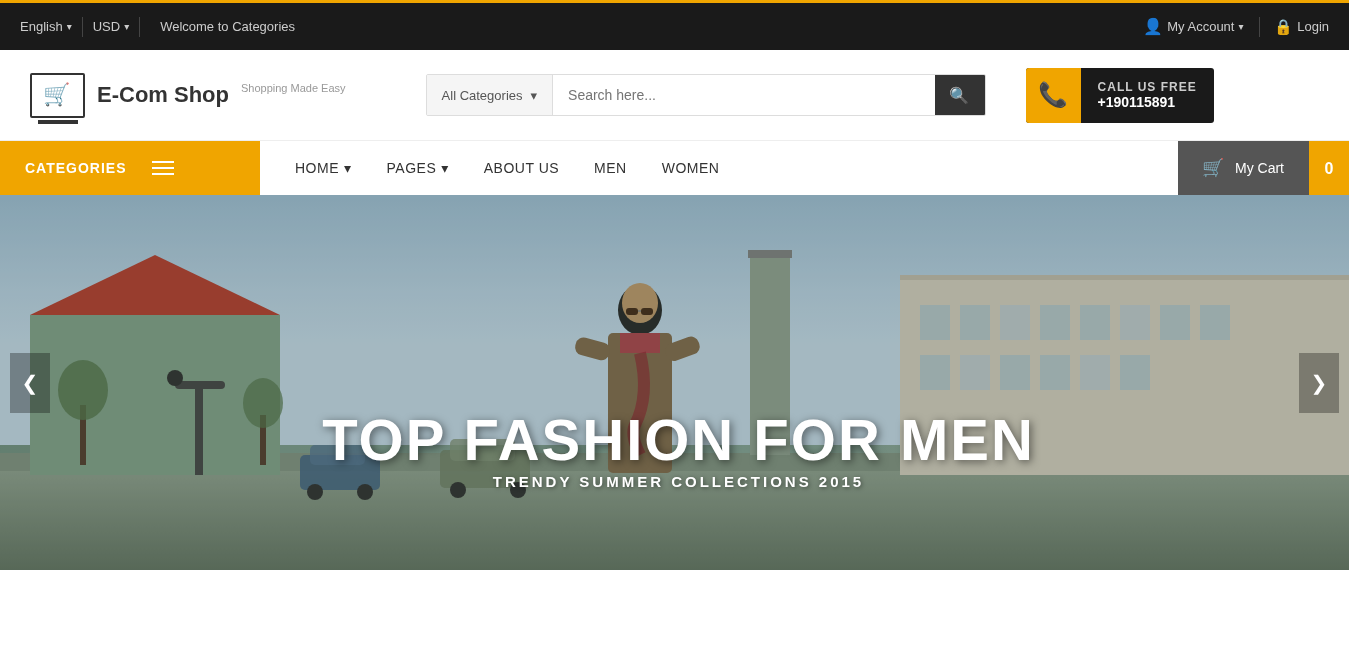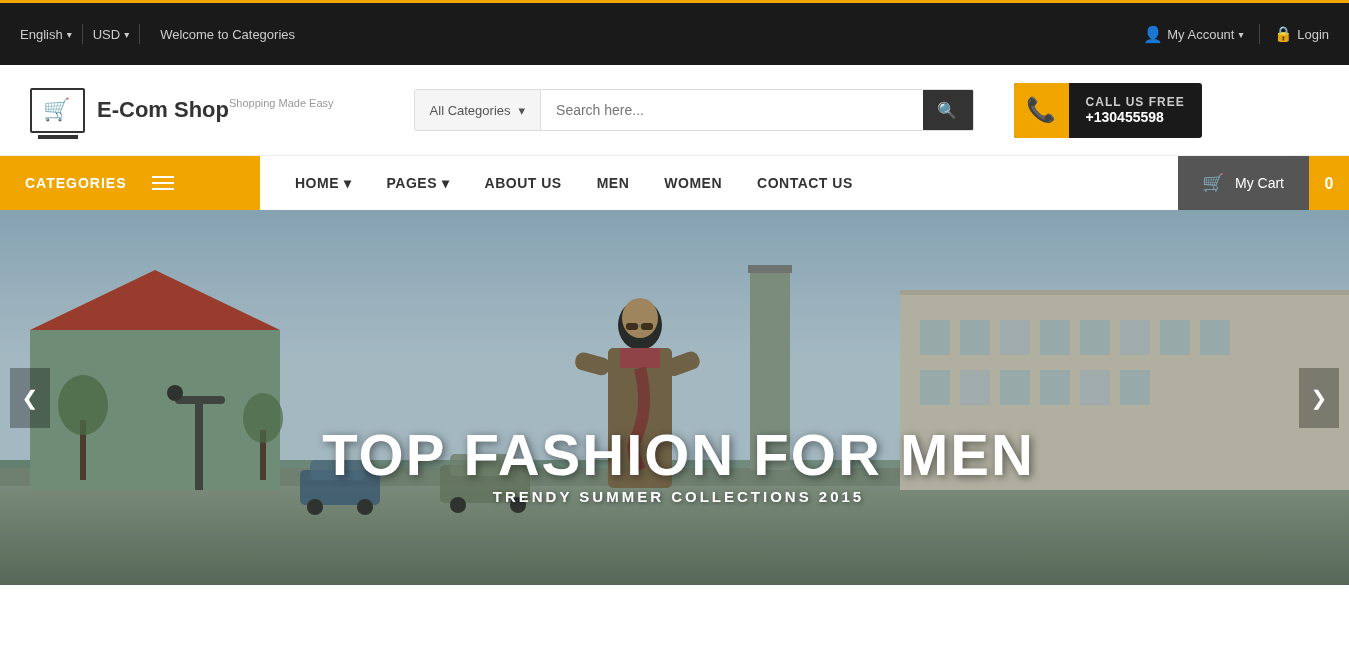--- a/index.html
+++ b/index.html
@@ -2,21 +2,21 @@
 <html><head>
   <meta charset="utf-8">
   <style>
     * { margin: 0; padding: 0; box-sizing: border-box; }
     body { font-family: Arial, sans-serif; width: 1349px; overflow-x: hidden; }
 
     
     .top-bar {
       background: #1a1a1a;
       color: #ccc;
-      height: 65px;
+      height: 50px;
       display: flex;
       align-items: center;
       padding: 0 20px;
       font-size: 13px;
       border-top: 3px solid #f0a500;
     }
     .top-bar-left { display: flex; align-items: center; gap: 0; }
     .top-bar-divider { width: 1px; background: #444; height: 20px; margin: 0 10px; }
     .top-bar-welcome { margin-left: 10px; }
     .top-bar-right { margin-left: auto; display: flex; align-items: center; gap: 15px; }
@@ -53,21 +53,21 @@
       width: 40px;
       height: 4px;
       background: #333;
     }
     .cart-symbol {
       font-size: 22px;
       color: #f0a500;
     }
     .logo-text { display: flex; flex-direction: row; }
     .logo-title { font-size: 22px; font-weight: bold; color: #333; }
-    .logo-subtitle { font-size: 11px; color: #999; }
+    .logo-subtitle { font-size: 11px; color: #999; margin-left: 12px; }
 
     
     .search-bar {
       flex: 1;
       display: flex;
       height: 42px;
       border: 1px solid #ddd;
       border-radius: 2px;
       overflow: hidden;
       max-width: 560px;
@@ -164,21 +164,21 @@
     .nav-link {
       padding: 0 15px;
       height: 55px;
       display: flex;
       align-items: center;
       font-size: 14px;
       color: #333;
       text-decoration: none;
       cursor: pointer;
       gap: 5px;
-      font-weight: 700;
+      font-weight: 400;
       text-transform: uppercase;
       letter-spacing: 0.5px;
     }
 
     
     .cart-section {
       display: flex;
       align-items: stretch;
       margin-left: auto;
     }
@@ -319,21 +319,21 @@
       <span>🔍</span>
     </button>
   </div>
 
   <div class="call-us">
     <div class="call-icon-box">
       <span style="font-size:24px;">📞</span>
     </div>
     <div class="call-text">
       <div class="call-label">CALL US FREE</div>
-      <div class="call-number">+130455598</div>
+      <div class="call-number">+190115891</div>
     </div>
   </div>
 </div>
 
 <div class="nav-bar">
   <div class="categories-btn">
     <span>CATEGORIES</span>
     <div class="hamburger">
       <span></span>
       <span></span>
@@ -352,23 +352,20 @@
     </a>
     <a class="nav-link">
       <span>ABOUT US</span>
     </a>
     <a class="nav-link">
       <span>MEN</span>
     </a>
     <a class="nav-link">
       <span>WOMEN</span>
     </a>
-    <a class="nav-link">
-      <span>CONTACT US</span>
-    </a>
   </div>
 
   <div class="cart-section">
     <div class="cart-btn">
       <span style="font-size:18px;">🛒</span>
       <span>My Cart</span>
     </div>
     <div class="cart-count">
       <span>0</span>
     </div>

